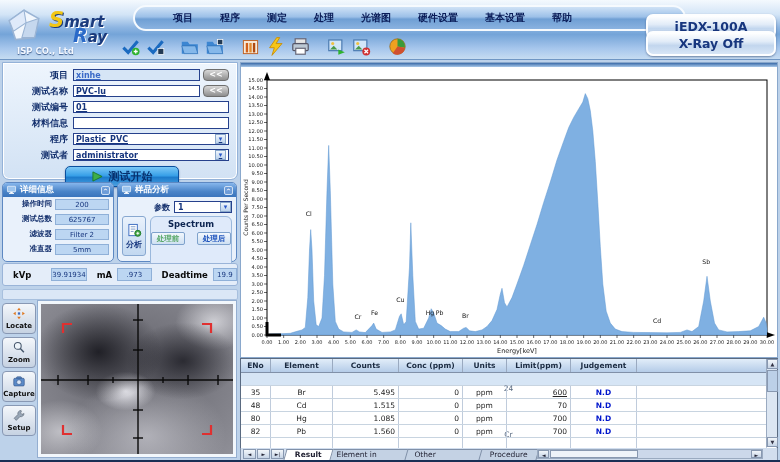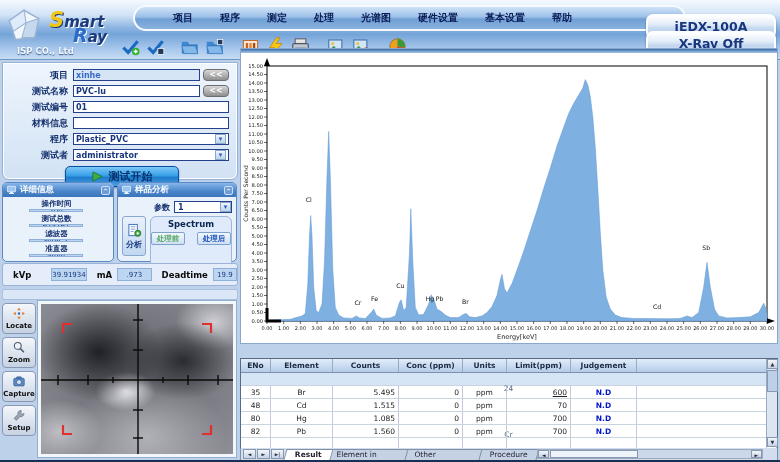--- a/index.html
+++ b/index.html
@@ -29,41 +29,41 @@
     box-shadow:0 1px 2px rgba(10,30,70,.45);color:#17367e;font-weight:bold;font-size:12.5px;
     display:flex;align-items:center;justify-content:center;cursor:default;}
 
   
   .form-panel{position:absolute;left:2px;top:62px;width:236px;height:118px;
     background:linear-gradient(180deg,#eef5fd,#d2e2f4);border:1px solid #94b2d8;border-radius:0 0 7px 7px;
     box-shadow:inset 0 0 0 1px #ffffff;padding-top:5px;}
   .form-row{display:flex;align-items:center;height:14px;margin:0 8px 2px 0;}
   .form-label{width:70px;text-align:right;font-size:9px;font-weight:bold;color:#15316e;padding-right:5px;white-space:nowrap;}
   .field{flex:1;height:12px;background:#fff;border:1px solid #26418c;font-size:8px;color:#17367e;font-weight:bold;
-    padding:0 2px;display:flex;align-items:center;overflow:hidden;}
+    padding:0 2px;display:flex;align-items:center;overflow:hidden;text-decoration:underline;}
   .field.ro{background:#d6e5f6;color:#3a6ac8;}
   .prev-btn{width:26px;height:12px;margin-left:3px;background:linear-gradient(180deg,#d8d8d8,#8e8e8e);
     border:1px solid #6e6e6e;border-radius:4px;color:#fff;font-size:8px;font-weight:bold;line-height:10px;text-align:center;cursor:default;}
   .combo{position:relative;}
   .combo .arrow{margin-left:auto;width:11px;height:10px;background:linear-gradient(180deg,#f0f6fc,#bcd2ec);
     border:1px solid #8aa8cc;color:#2a58c8;font-size:7px;line-height:9px;text-align:center;cursor:default;}
   .start-btn{margin:4px 0 0 62px;width:114px;height:21px;border:1px solid #0a4f9e;border-radius:5px;
     background:linear-gradient(180deg,#7cc8f6 0%,#38a0e8 45%,#1d7ccc 55%,#4aa0e0 100%);
     display:flex;align-items:center;justify-content:center;gap:6px;cursor:default;
     font-size:11px;font-weight:bold;color:#06306e;box-shadow:0 1px 2px rgba(0,30,80,.4);}
 
   .sub-panel{position:absolute;top:182px;height:80px;background:#e9f1fb;border:1px solid #5d88c2;border-radius:5px;}
   #detail-panel{left:2px;width:112px;}
   #sample-panel{left:117px;width:120px;}
   .panel-hd{height:14px;background:linear-gradient(180deg,#86b6ec 0%,#4a84c8 60%,#3a74bc 100%);
     border-radius:4px 4px 0 0;color:#fff;font-size:8.5px;font-weight:bold;display:flex;align-items:center;padding:0 3px;gap:3px;}
   .panel-hd svg{width:11px;height:10px;}
   .collapse{margin-left:auto;width:9px;height:9px;background:#6d9cd8;border:1px solid #cfe0f4;border-radius:2px;
     color:#fff;font-size:6px;line-height:8px;text-align:center;cursor:default;}
-  .detail-row{display:flex;align-items:center;height:13px;margin-top:2px;flex-direction:column;}
+  .detail-row{display:flex;height:13px;margin-top:2px;}
   .detail-label{flex:1;text-align:right;font-size:7.5px;font-weight:bold;color:#15316e;padding-right:3px;white-space:nowrap;}
   .detail-val{width:54px;height:11px;margin-right:4px;background:#bcd6f2;border:1px solid #8fb0d8;
     font-size:7px;color:#17367e;display:flex;align-items:center;justify-content:center;overflow:hidden;}
   .param-row{display:flex;align-items:center;height:14px;margin:3px 4px 2px 4px;}
   .param-label{margin-left:auto;font-size:8px;font-weight:bold;color:#15316e;padding-right:4px;}
   .param-combo{width:58px;height:12px;background:#fff;border:1px solid #26418c;display:flex;align-items:center;
     font-size:8px;font-weight:bold;color:#17367e;padding-left:3px;}
   .sample-body{display:flex;margin:2px 4px 0 4px;gap:4px;}
   .analyze-btn{width:32px;height:40px;background:linear-gradient(180deg,#eaf2fc,#c2d8f0);border:1px solid #88a8d0;border-radius:3px;
     display:flex;flex-direction:column;align-items:center;justify-content:center;gap:1px;cursor:default;
@@ -93,21 +93,21 @@
       radial-gradient(90px 70px at 30% 32%, rgba(18,18,24,.85), rgba(18,18,24,0) 70%),
       radial-gradient(80px 55px at 74% 38%, rgba(25,25,32,.8), rgba(25,25,32,0) 70%),
       radial-gradient(46px 30px at 44% 58%, rgba(242,242,248,.95), rgba(242,242,248,0) 65%),
       radial-gradient(110px 80px at 55% 88%, rgba(205,205,212,.65), rgba(0,0,0,0) 72%),
       radial-gradient(60px 45px at 10% 85%, rgba(215,215,220,.7), rgba(0,0,0,0) 70%),
       radial-gradient(55px 40px at 90% 12%, rgba(225,225,230,.8), rgba(0,0,0,0) 70%),
       radial-gradient(160px 130px at 50% 45%, #62626a, #96969e);}
   .cam-view svg.overlay{position:absolute;inset:0;}
 
   
-  .chart-panel{position:absolute;left:240px;top:48px;width:538px;height:296px;background:#fff;border:1px solid #8aa8cc;}
+  .chart-panel{position:absolute;left:240px;top:62px;width:538px;height:296px;background:#fff;border:1px solid #8aa8cc;}
   .chart-top{position:absolute;left:0;top:0;width:100%;height:4px;background:linear-gradient(180deg,#3a6aa8,#a8c8ea);}
   #chart{position:absolute;left:0;top:4px;width:536px;height:290px;}
 
   .results{position:absolute;left:240px;top:358px;width:538px;height:112px;background:#fff;border:1px solid #5a6a80;}
   .t-hd{display:flex;height:14px;background:linear-gradient(180deg,#e2edf9,#b4cce8);border-bottom:1px solid #8090a8;}
   .t-hd .cell{font-weight:bold;color:#1a2a40;justify-content:center;}
   .cell{height:100%;border-right:1px solid #9aaac0;font-size:7.5px;color:#222;display:flex;align-items:center;padding:0 3px;overflow:hidden;}
   .t-row{display:flex;height:13px;border-bottom:1px solid #c8d4e0;background:#fff;}
   .t-row .cell{border-right:1px solid #c0ccdc;}
   .t-row.sel{background:#d6e5f5;flex-direction:column;}

